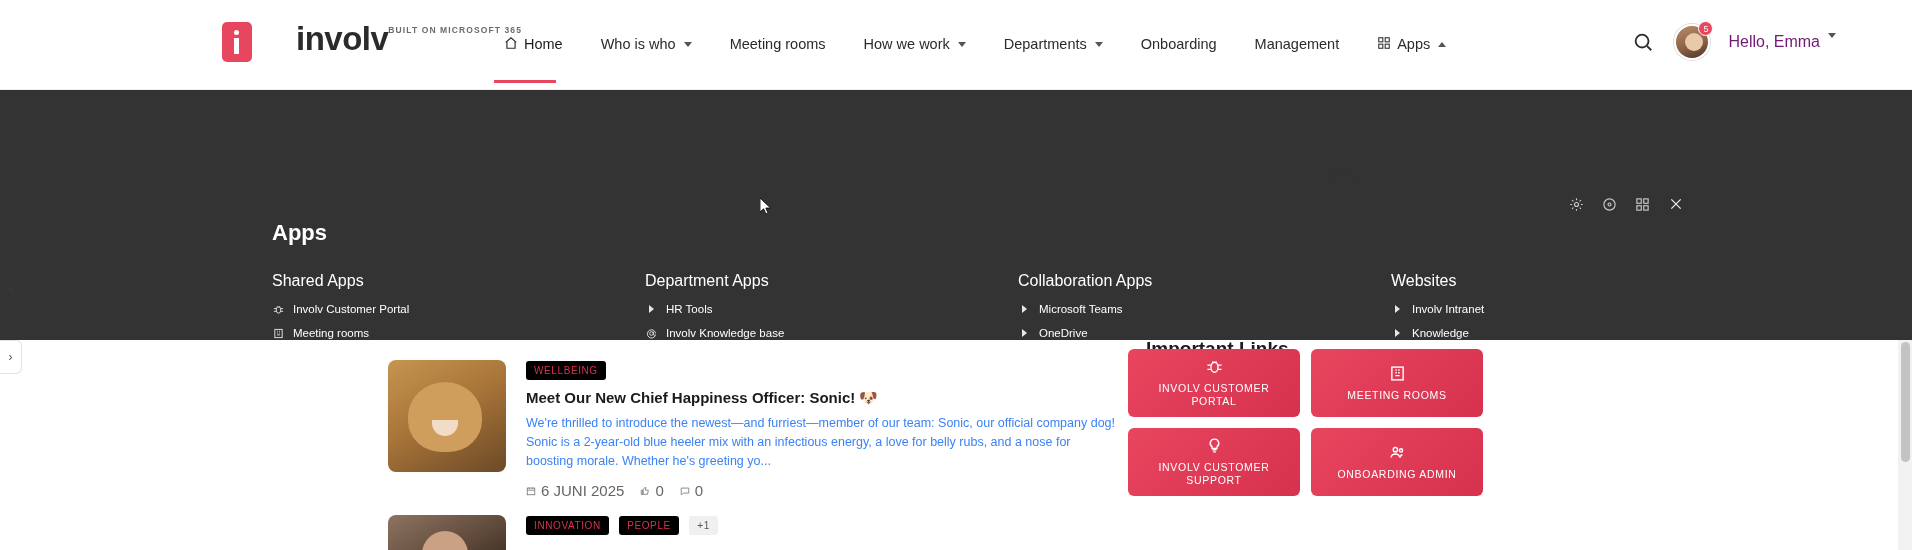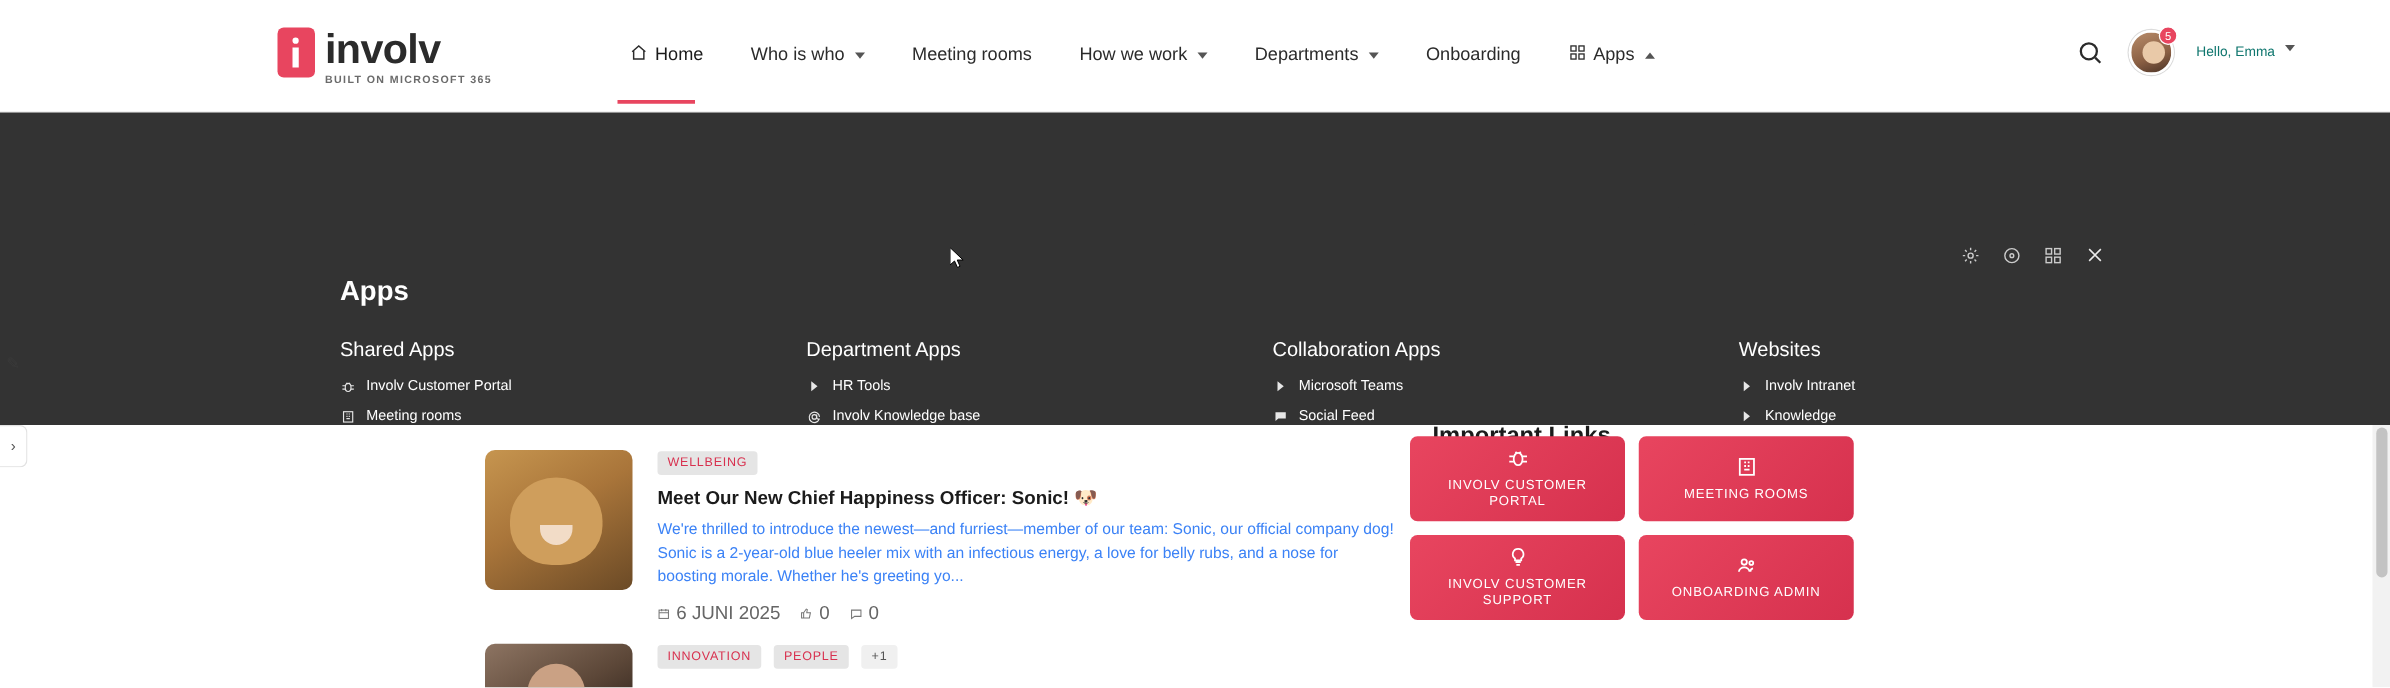--- a/index.html
+++ b/index.html
@@ -42,21 +42,21 @@
     width: 5px; height: 5px; border-radius: 50%;
     background: #ffffff;
   }
   .logo-mark::after {
     content: "";
     position: absolute; left: 12px; top: 16px;
     width: 5px; height: 16px;
     background: #ffffff;
   }
   .logo-text {
-    display: flex; flex-direction: column; justify-content: flex-end;
+    display: flex; flex-direction: row; justify-content: flex-end; margin-left: 36px;
   }
   .logo-word {
     font-size: 33px; font-weight: bold; color: #2b2b2b;
     line-height: 33px; letter-spacing: -0.5px;
   }
   .logo-sub {
     font-size: 8.5px; color: #6b6b6b; letter-spacing: 1.1px;
     margin-top: 3px;
     font-weight: bold;
   }
@@ -107,21 +107,21 @@
     background:#e9c9a8;
   }
   .badge {
     position: absolute; top: -3px; right: -3px;
     min-width: 15px; height: 15px; border-radius: 50%;
     background: #e8455f; color: #fff;
     font-size: 9px; line-height: 15px; text-align: center;
     border: 1.5px solid #fff;
   }
   .hello {
-    font-size: 11px; color: #0f766e; display: flex; align-items: flex-start; gap: 6px;
+    font-size: 16px; color: #701a75; display: flex; align-items: flex-start; gap: 6px;
     cursor: pointer; white-space: nowrap;
   }
 
   
   .megamenu {
     position: absolute; top: 90px; left: 0;
     width: 1912px; height: 250px;
     background: #333333;
     color: #ffffff;
   }
@@ -199,21 +199,21 @@
     width: 74px; height: 70px; border-radius: 50% 50% 45% 45%;
     background: #cf9e5c;
   }
   .art-thumb::after {
     content: ""; position: absolute; left: 44px; top: 60px;
     width: 26px; height: 16px; border-radius: 0 0 14px 14px;
     background: #f2dcc7;
   }
   .art-body { flex: 1; }
   .tag {
-    display: inline-block; background: #e5e5e5; color: #d8314f;
+    display: inline-block; background: #000000; color: #d8314f;
     font-size: 10px; letter-spacing: .6px; padding: 4px 8px;
     border-radius: 3px; margin-right: 6px;
   }
   .tag.plus { background: #f0f0f0; color: #555; }
   .art-title {
     margin-top: 9px; font-size: 15px; font-weight: bold; color: #1b1b1b;
   }
   .art-text {
     margin-top: 7px; font-size: 12.5px; line-height: 19px; color: #3b82f6;
     max-width: 590px;
@@ -316,20 +316,23 @@
 
       <div class="nav-item">
         <span>Departments</span>
         <i class="caret"></i>
       </div>
 
       <div class="nav-item">
         <span>Onboarding</span>
       </div>
 
+      <div class="nav-item">
+        <span>Management</span>
+      </div>
 
       <div class="nav-item">
         <span>
           <svg width="14" height="14" viewBox="0 0 24 24" fill="none" stroke="#2b2b2b" stroke-width="1.8">
             <rect x="3" y="3" width="7" height="7"></rect>
               <rect x="14" y="3" width="7" height="7"></rect>
             <rect x="3" y="14" width="7" height="7"></rect>
               <rect x="14" y="14" width="7" height="7"></rect>
           </svg>
         </span>
@@ -478,20 +481,26 @@
       <div class="mega-col">
         <div class="col-title">Collaboration Apps</div>
 
         <div class="mega-link">
           <span class="mi">
               <i class="chev"></i>
             </span>
           <span>Microsoft Teams</span>
         </div>
 
+        <div class="mega-link">
+          <span class="mi">
+              <i class="chev"></i>
+            </span>
+          <span>OneDrive</span>
+        </div>
 
         <div class="mega-link">
           <span class="mi">
             <svg width="11" height="11" viewBox="0 0 24 24" fill="#e7e7e7" stroke="none">
               <path d="M3 4h18v11H8l-5 4z"></path>
             </svg>
           </span>
           <span>Social Feed</span>
         </div>
       </div>

